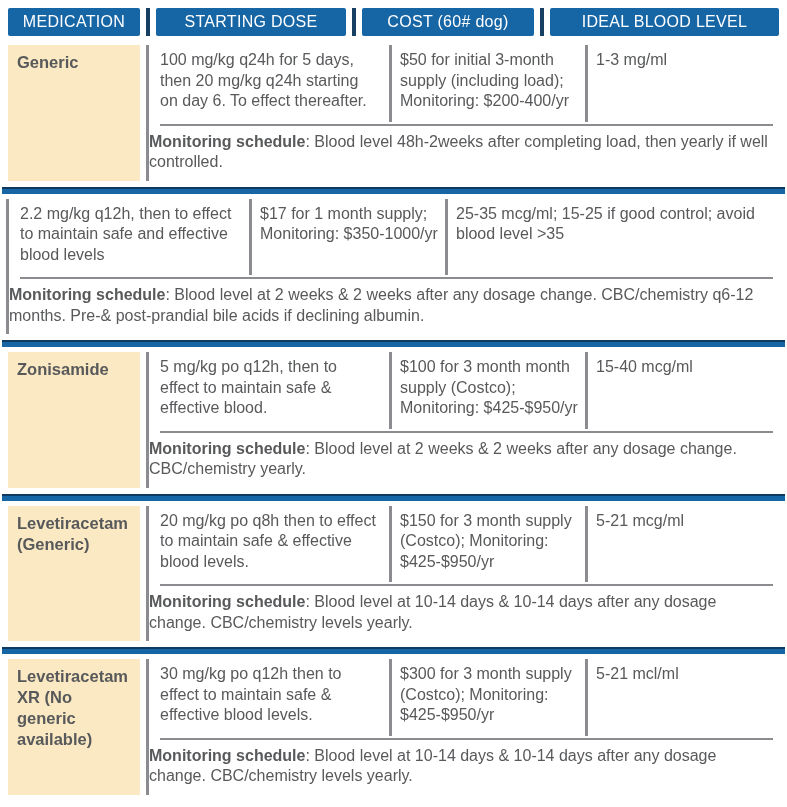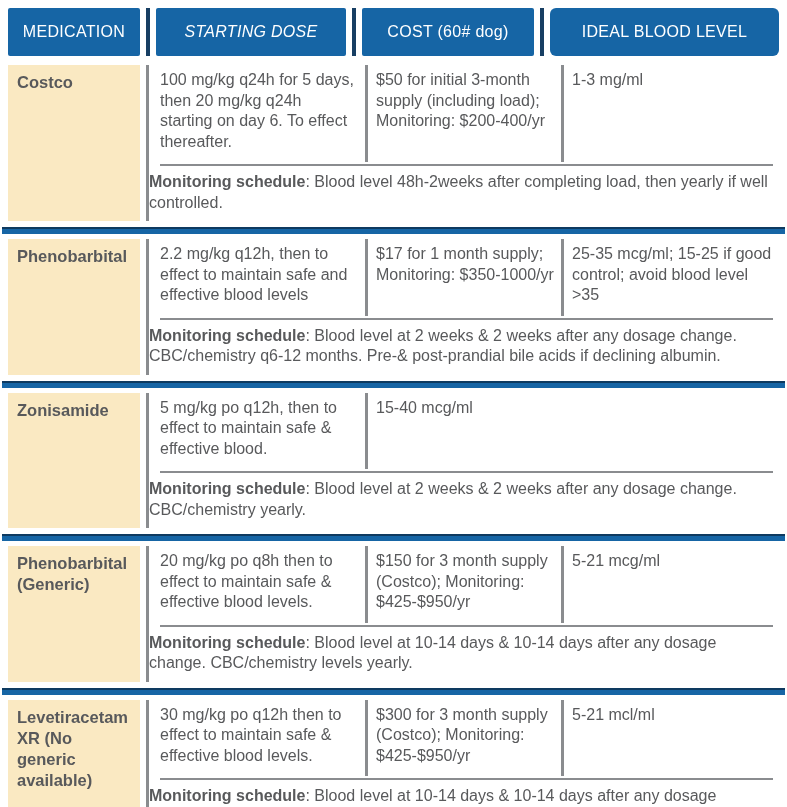--- a/index.html
+++ b/index.html
@@ -16,32 +16,32 @@
   body{
     width:787px; height:807px; overflow:hidden;
     font-family:"Liberation Sans","DejaVu Sans",sans-serif;
     color:var(--text-gray);
   }
   .table{ width:787px; }
 
   
   .header-row{
     display:flex; align-items:stretch;
-    height:48px; margin:8px 8px 9px 8px;
+    height:28px; margin:8px 8px 9px 8px;
   }
   .hcell{
     background:var(--header-blue); color:#fff;
     display:flex; align-items:center; justify-content:center;
     font-size:16px; letter-spacing:.3px; border-radius:2px;
     white-space:nowrap;
   }
   .c-med{ width:132px; }
-  .c-dose{ width:190px;font-style:italic; }
+  .c-dose{ width:190px; }
   .c-cost{ width:172px; }
-  .c-ideal{ flex:1;border-radius:6px; }
+  .c-ideal{ flex:1; }
   .hdiv{ width:4px; background:var(--divider-navy); margin:0 6px; }
 
   
   .sep-bar{
     height:7px; margin:6px 2px 5px 2px;
     background:var(--header-blue);
     border-top:2px solid var(--bar-top);
   }
   .row-block:first-child .sep-bar{ display:none; }
 
@@ -55,21 +55,21 @@
   .row-right{
     flex:1; margin-left:6px;
     border-left:3px solid var(--line-gray);
     display:flex; flex-direction:column;
   }
   .cols{ display:flex; align-items:stretch; }
   .col{
     font-size:16px; line-height:20.5px;
     padding:5px 10px 10px 11px;
   }
-  .col-dose{ width:216px; }
+  .col-dose{ width:240px; }
   .col-cost{ width:196px; border-left:3px solid var(--line-gray); padding-left:8px; padding-right:4px; }
   .col-ideal{ flex:1; border-left:3px solid var(--line-gray); padding-left:8px; }
 
   .mon-rule{
     border-top:2px solid var(--line-gray);
     margin:2px 14px 0 11px;
   }
   .monitoring{
     font-size:16px; line-height:20.5px;
     padding:6px 14px 8px 0;
@@ -87,68 +87,68 @@
     <div class="hdiv"></div>
     <div class="hcell c-cost">COST (60# dog)</div>
     <div class="hdiv"></div>
     <div class="hcell c-ideal">IDEAL BLOOD LEVEL</div>
   </div>
 
   <div id="rows-host">
   <div class="row-block">
 
     <div class="row">
-      <div class="med-cell">Costco</div>
+      <div class="med-cell">Generic</div>
       <div class="row-right">
         <div class="cols">
           <div class="col col-dose">100 mg/kg q24h for 5 days, then 20 mg/kg q24h starting on day 6. To effect thereafter.</div>
           <div class="col col-cost">$50 for initial 3-month supply (including load); Monitoring: $200-400/yr</div>
           <div class="col col-ideal">1-3 mg/ml</div>
         </div>
         <div class="mon-rule"></div>
         <div class="monitoring"><span class="mon-label">Monitoring schedule</span><span>: Blood level 48h-2weeks after completing load, then yearly if well controlled.</span></div>
       </div>
     </div>
   </div>
 
   <div class="row-block">
     <div class="sep-bar"></div>
     <div class="row">
-      <div class="med-cell">Phenobarbital</div>
       <div class="row-right">
         <div class="cols">
           <div class="col col-dose">2.2 mg/kg q12h, then to effect to maintain safe and effective blood levels</div>
           <div class="col col-cost">$17 for 1 month supply; Monitoring: $350-1000/yr</div>
           <div class="col col-ideal">25-35 mcg/ml; 15-25 if good control; avoid blood level &gt;35</div>
         </div>
         <div class="mon-rule"></div>
         <div class="monitoring"><span class="mon-label">Monitoring schedule</span><span>: Blood level at 2 weeks &amp; 2 weeks after any dosage change. CBC/chemistry q6-12 months. Pre-&amp; post-prandial bile acids if declining albumin.</span></div>
       </div>
     </div>
   </div>
 
   <div class="row-block">
     <div class="sep-bar"></div>
     <div class="row">
       <div class="med-cell">Zonisamide</div>
       <div class="row-right">
         <div class="cols">
           <div class="col col-dose">5 mg/kg po q12h, then to effect to maintain safe &amp; effective blood.</div>
+          <div class="col col-cost">$100 for 3 month month supply (Costco); Monitoring: $425-$950/yr</div>
           <div class="col col-ideal">15-40 mcg/ml</div>
         </div>
         <div class="mon-rule"></div>
         <div class="monitoring"><span class="mon-label">Monitoring schedule</span><span>: Blood level at 2 weeks &amp; 2 weeks after any dosage change. CBC/chemistry yearly.</span></div>
       </div>
     </div>
   </div>
 
   <div class="row-block">
     <div class="sep-bar"></div>
     <div class="row">
-      <div class="med-cell">Phenobarbital (Generic)</div>
+      <div class="med-cell">Levetiracetam (Generic)</div>
       <div class="row-right">
         <div class="cols">
           <div class="col col-dose">20 mg/kg po q8h then to effect to maintain safe &amp; effective blood levels.</div>
           <div class="col col-cost">$150 for 3 month supply (Costco); Monitoring: $425-$950/yr</div>
           <div class="col col-ideal">5-21 mcg/ml</div>
         </div>
         <div class="mon-rule"></div>
         <div class="monitoring"><span class="mon-label">Monitoring schedule</span><span>: Blood level at 10-14 days &amp; 10-14 days after any dosage change. CBC/chemistry levels yearly.</span></div>
       </div>
     </div>

